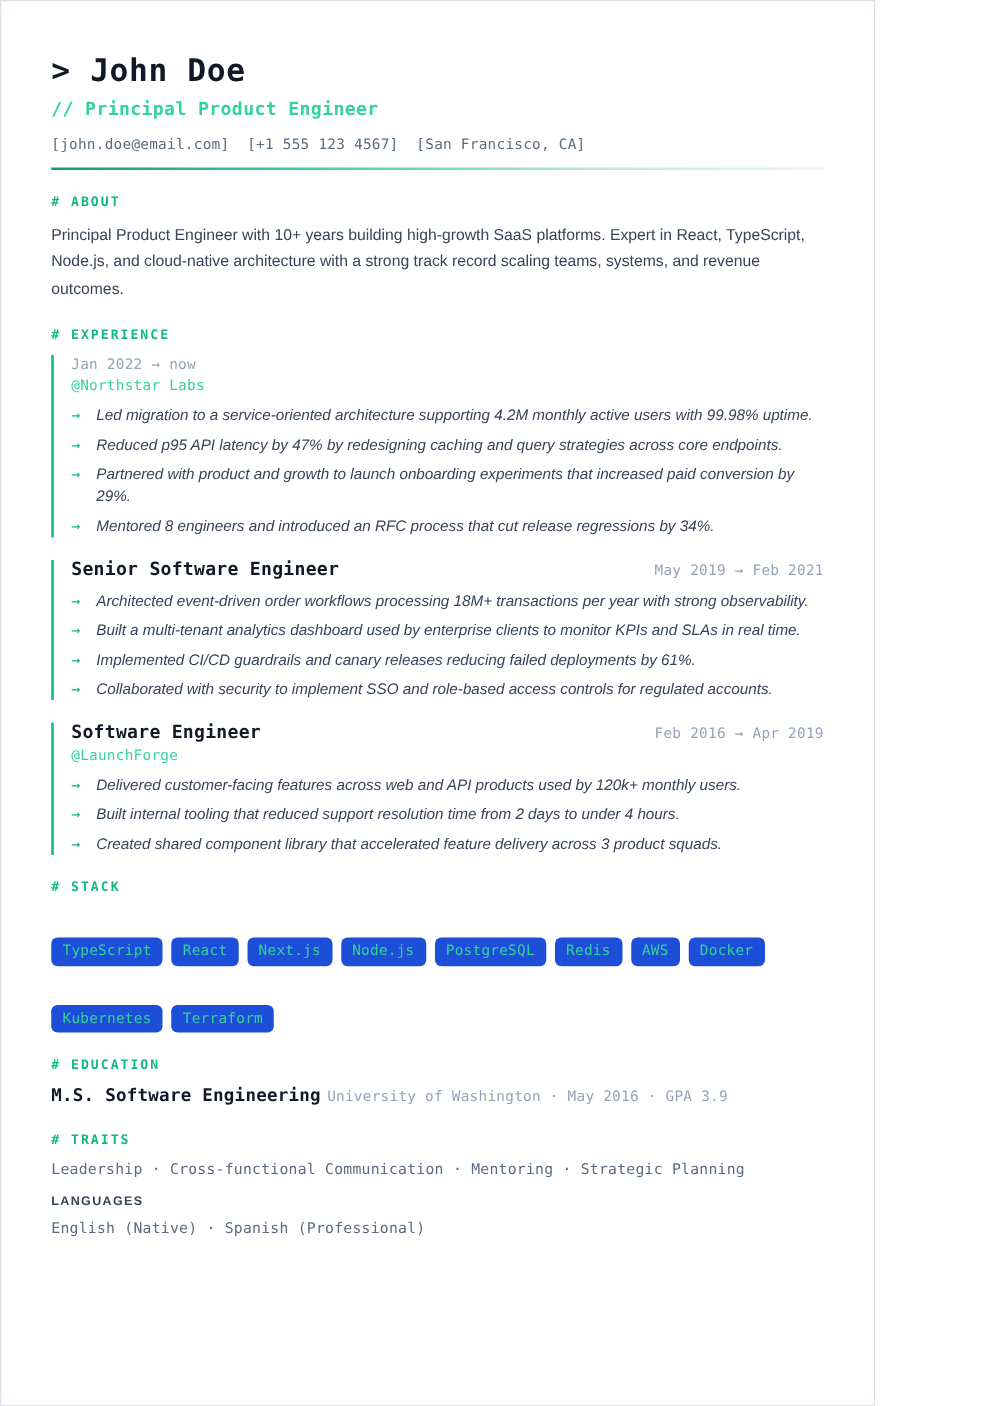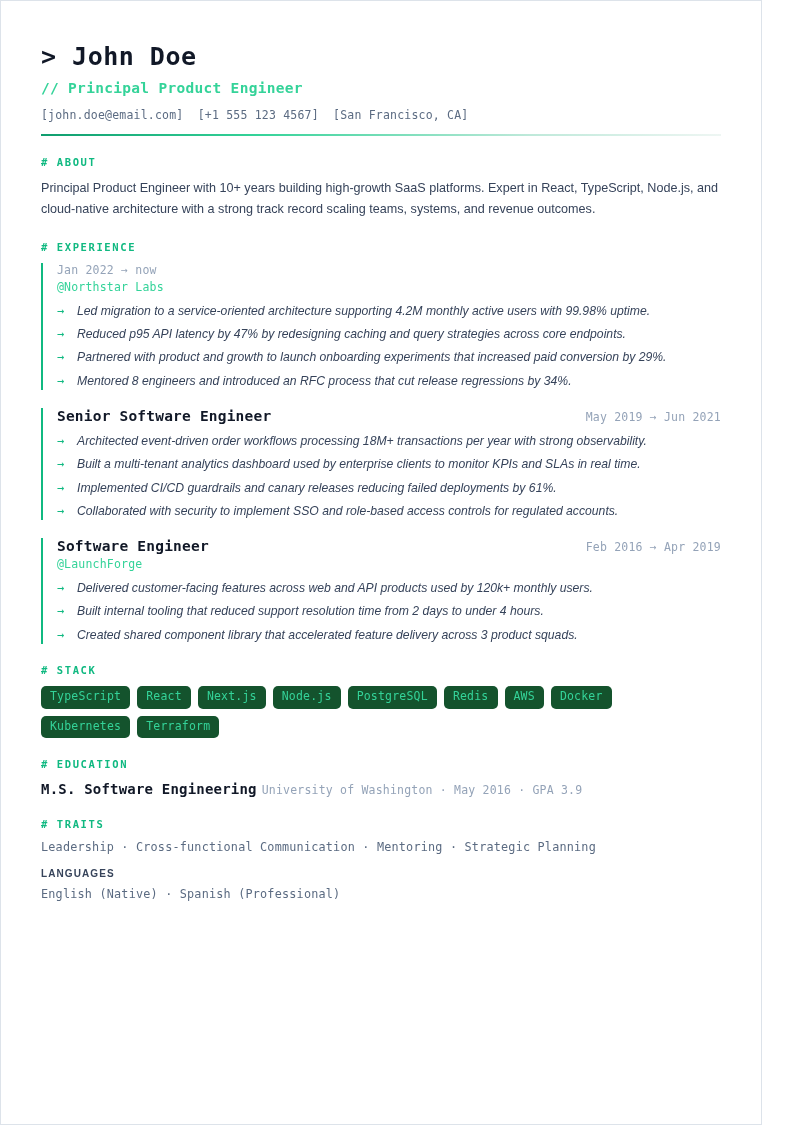--- a/index.html
+++ b/index.html
@@ -9,21 +9,21 @@
   }
   body {
     width: 794px;
     height: 1125px;
     font-family: "Liberation Sans", sans-serif;
     -webkit-font-smoothing: antialiased;
   }
   .page {
     position: relative;
     box-sizing: border-box;
-    width: 762px;
+    width: 700px;
     height: 1125px;
     background: #ffffff;
     border: 1px solid #dde3ea;
     padding: 42px 40px 40px 40px;
   }
 
   
   .name {
     font-family: "DejaVu Sans Mono", "Liberation Mono", monospace;
     font-size: 25px;
@@ -141,26 +141,27 @@
   .tags {
     display: flex;
     flex-wrap: wrap;
     gap: 7px;
     max-width: 660px;
   }
   .tag {
     font-family: "DejaVu Sans Mono", "Liberation Mono", monospace;
     font-size: 11.5px;
     color: #34d399;
-    background: #14532d;
+    background: #1d4ed8;
     border-radius: 5px;
     padding: 5px 9px 6px 9px;
     letter-spacing: 0.2px;
     white-space: pre;
     line-height: 1;
+    margin-top: 24px;
   }
 
   
   .edu-row {
     margin-bottom: 7px;
     white-space: nowrap;
   }
   .edu-row:last-child { margin-bottom: 0; }
   .edu-degree {
     font-family: "DejaVu Sans Mono", "Liberation Mono", monospace;
@@ -244,21 +245,21 @@
         <div class="bullet">
           <span class="bullet-arrow">→</span>
           <span class="bullet-text">Mentored 8 engineers and introduced an RFC process that cut release regressions by 34%.</span>
         </div>
       </div>
     </div>
 
     <div class="job">
       <div class="job-top">
         <div class="job-title">Senior Software Engineer</div>
-        <div class="job-dates">May 2019 → Jun 2021</div>
+        <div class="job-dates">May 2019 → Feb 2021</div>
       </div>
       <div class="bullets">
         <div class="bullet">
           <span class="bullet-arrow">→</span>
           <span class="bullet-text">Architected event-driven order workflows processing 18M+ transactions per year with strong observability.</span>
         </div>
         <div class="bullet">
           <span class="bullet-arrow">→</span>
           <span class="bullet-text">Built a multi-tenant analytics dashboard used by enterprise clients to monitor KPIs and SLAs in real time.</span>
         </div>

